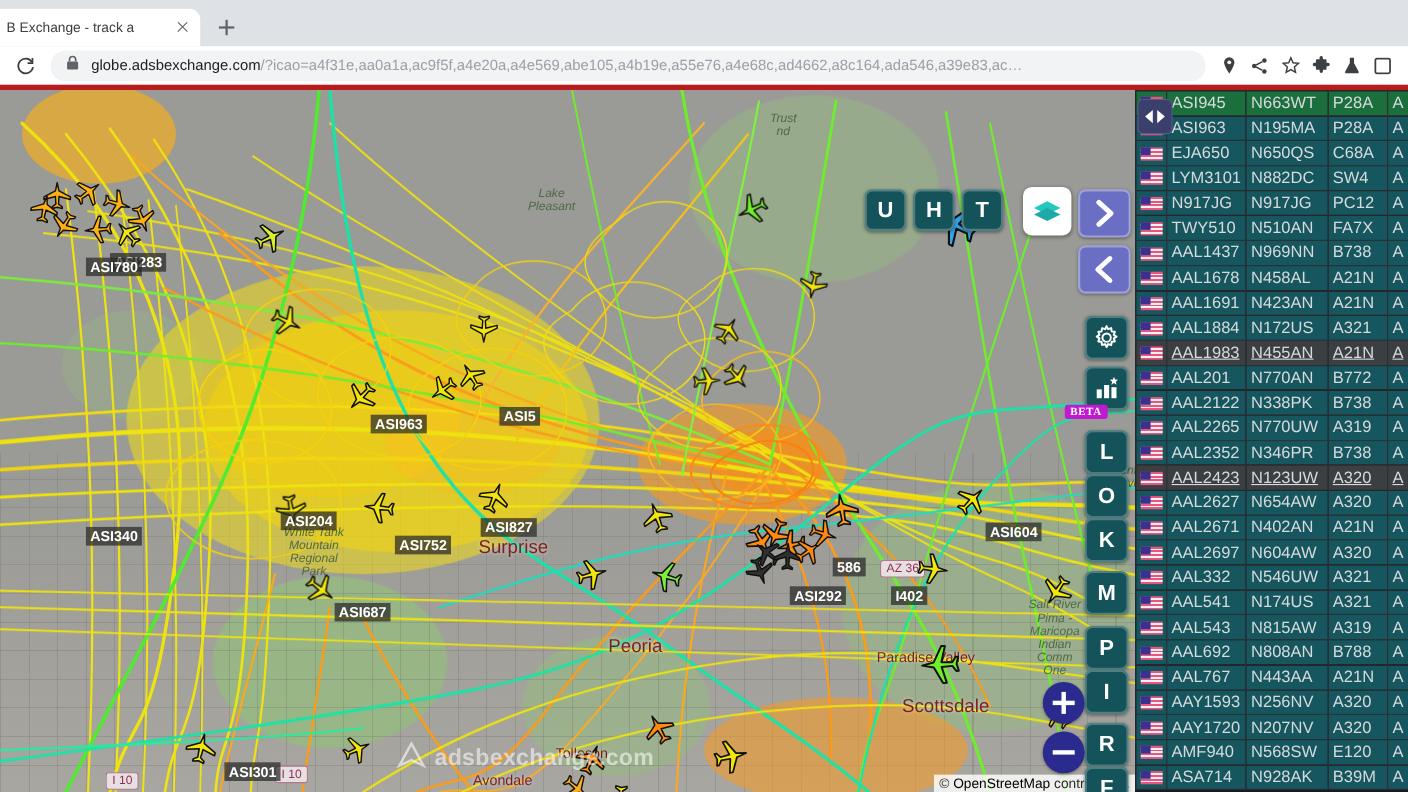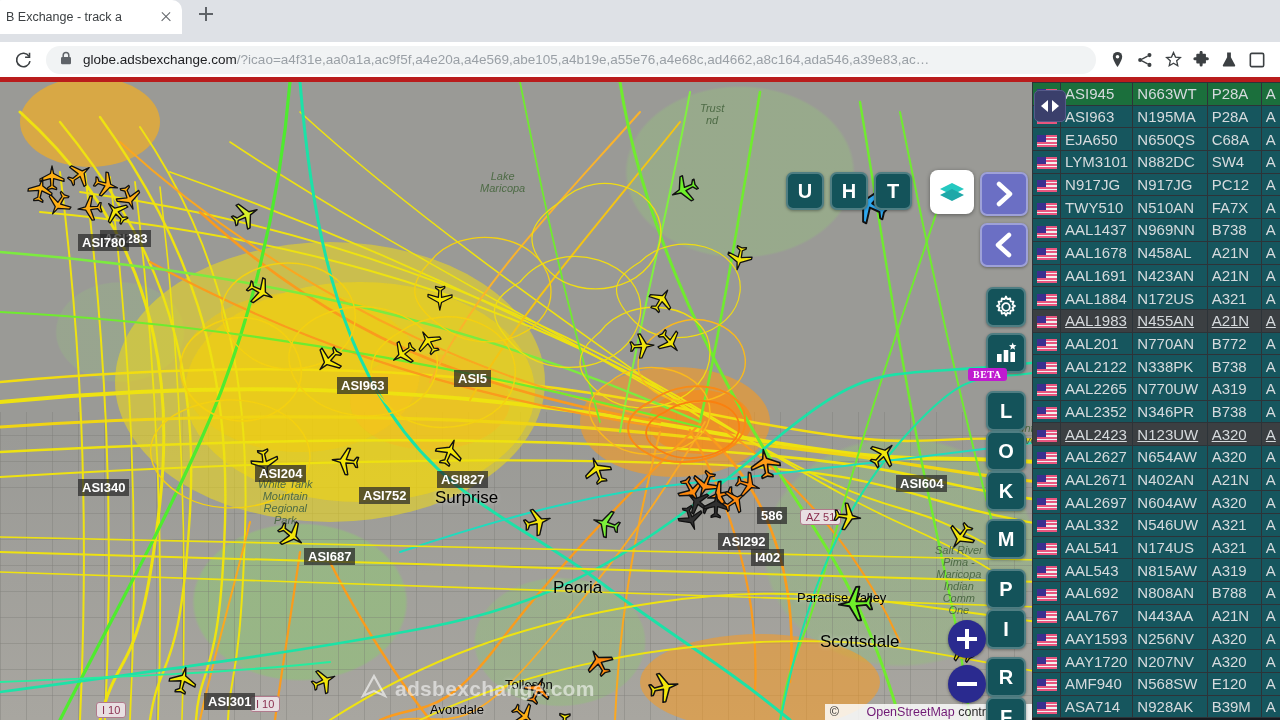--- a/index.html
+++ b/index.html
@@ -7,21 +7,21 @@
   body {
     font-family: "Liberation Sans", sans-serif;
     background:#fff;
   }
 
   
   .browser { width:1280px; height:720px; position:relative; }
 
   .tabstrip {
     height:42px; background:#dee1e6; position:relative;
-    display:flex; align-items:flex-start;
+    display:flex; align-items:flex-end;
   }
   .tab {
     height:34px; width:190px; background:#fff;
     border-radius:10px 10px 0 0; margin-left:-8px;
     display:flex; align-items:center; padding:0 8px 0 14px;
     position:relative;
   }
   .tab-title {
     font-size:12.5px; color:#3c4043; white-space:nowrap;
     overflow:hidden; flex:1;
@@ -92,21 +92,21 @@
   .grid {
     position:absolute; left:0; top:330px; width:1040px; height:310px;
     background-image:
       repeating-linear-gradient(0deg, rgba(120,120,115,.40) 0 1px, transparent 1px 26px),
       repeating-linear-gradient(90deg, rgba(120,120,115,.40) 0 1px, transparent 1px 26px);
     opacity:.85;
   }
   svg.trails { position:absolute; inset:0; width:1040px; height:638px; }
 
   .citylabel {
-    position:absolute; color:#000000; font-size:17px;
+    position:absolute; color:#7f1d1d; font-size:17px;
     text-shadow:0 0 4px rgba(255,255,255,.5);
     white-space:nowrap; pointer-events:none;
   }
   .parklabel {
     position:absolute; color:#4e6b46; font-size:11px; font-style:italic;
     line-height:12px; text-align:center; white-space:pre; pointer-events:none;
   }
   .shieldlabel {
     position:absolute; font-size:11px; color:#8b3050; background:#e8dfe2;
     border:1px solid #b07a8c; border-radius:3px; padding:1px 5px;
@@ -124,21 +124,21 @@
     font-size:21px; color:rgba(255,255,255,.55); font-weight:bold;
     letter-spacing:.3px; pointer-events:none;
   }
   .wm-logo {
     position:absolute; left:360px; top:592px; width:28px; height:26px;
   }
   .attrib {
     position:absolute; right:248px; bottom:0; background:rgba(255,255,255,.82);
     font-size:12.5px; padding:1px 5px; color:#2b2b2b; white-space:nowrap;
   }
-  .attrib a { color:#701a75; text-decoration:none;margin-left:24px; }
+  .attrib a { color:#000000; text-decoration:none; }
 
   
   .mbtn {
     position:absolute; background:#14535a; color:#fff;
     border:2px solid rgba(255,255,255,.25); border-radius:7px;
     display:flex; align-items:center; justify-content:center;
     font-size:20px; font-weight:bold; box-shadow:0 1px 3px rgba(0,0,0,.35);
   }
   .topbtn { width:38px; height:38px; top:90px; }
   .layersbtn {
@@ -389,28 +389,28 @@
 Mountain
 Regional
 Park</div>
         <div class="parklabel" style="left: 935px; top: 462px;">Salt River
 Pima -
 Maricopa
 Indian
 Comm
 One</div>
         <div class="parklabel" style="left: 480px; top: 88px;">Lake
-Maricopa</div>
+Pleasant</div>
         <div class="parklabel" style="left: 1000px; top: 340px;">Mount
 reserve</div>
         <div class="parklabel" style="left: 700px; top: 20px;">Trust
 nd</div>
       </div>
     <div id="shield-labels">
-        <div class="shieldlabel" style="left: 800px; top: 427px;">AZ 51</div>
+        <div class="shieldlabel" style="left: 800px; top: 427px;">AZ 36</div>
         <div class="shieldlabel" style="left: 250px; top: 614px;">I 10</div>
         <div class="shieldlabel" style="left: 96px; top: 620px;">I 10</div>
       </div>
     <div id="plane-layer">
         <div class="plane" style="left: 38px; top: 82px; transform: rotate(0deg);"><svg width="28" height="28" viewBox="0 0 28 28">
             <path d="M14 2 L15.6 9.5 L26 15 L26 17.4 L15.6 14.6 L15.2 21.6 L18.6 24 L18.6 25.6 L14 24.4 L9.4 25.6 L9.4 24 L12.8 21.6 L12.4 14.6 L2 17.4 L2 15 L12.4 9.5 Z" fill="#ffb013" stroke="#111" stroke-width="1.3" stroke-linejoin="round"></path>
           </svg></div>
         <div class="plane" style="left: 64px; top: 78px; transform: rotate(53deg);"><svg width="28" height="28" viewBox="0 0 28 28">
             <path d="M14 2 L15.6 9.5 L26 15 L26 17.4 L15.6 14.6 L15.2 21.6 L18.6 24 L18.6 25.6 L14 24.4 L9.4 25.6 L9.4 24 L12.8 21.6 L12.4 14.6 L2 17.4 L2 15 L12.4 9.5 Z" fill="#ffb013" stroke="#111" stroke-width="1.3" stroke-linejoin="round"></path>
           </svg></div>
@@ -558,21 +558,21 @@
         <div class="acLabel" style="left: 78px; top: 152px;">ASI780</div>
         <div class="acLabel" style="left: 78px; top: 397px;">ASI340</div>
         <div class="acLabel" style="left: 337px; top: 295px;">ASI963</div>
         <div class="acLabel" style="left: 454px; top: 288px;">ASI5</div>
         <div class="acLabel" style="left: 255px; top: 383px;">ASI204</div>
         <div class="acLabel" style="left: 437px; top: 389px;">ASI827</div>
         <div class="acLabel" style="left: 359px; top: 405px;">ASI752</div>
         <div class="acLabel" style="left: 304px; top: 466px;">ASI687</div>
         <div class="acLabel" style="left: 757px; top: 425px;">586</div>
         <div class="acLabel" style="left: 718px; top: 451px;">ASI292</div>
-        <div class="acLabel" style="left: 751px; top: 451px; margin-top: 16px;">I402</div>
+        <div class="acLabel" style="left: 810px; top: 451px;">I402</div>
         <div class="acLabel" style="left: 896px; top: 393px;">ASI604</div>
         <div class="acLabel" style="left: 204px; top: 611px;">ASI301</div>
       </div>
 
     <div class="wm-logo">
       <svg width="28" height="26" viewBox="0 0 28 26">
         <path d="M14 2 L25 22 L14 17 L3 22 Z" fill="none" stroke="rgba(255,255,255,.6)" stroke-width="2.2"></path>
       </svg>
     </div>
     <div class="watermark">adsbexchange.com</div>

